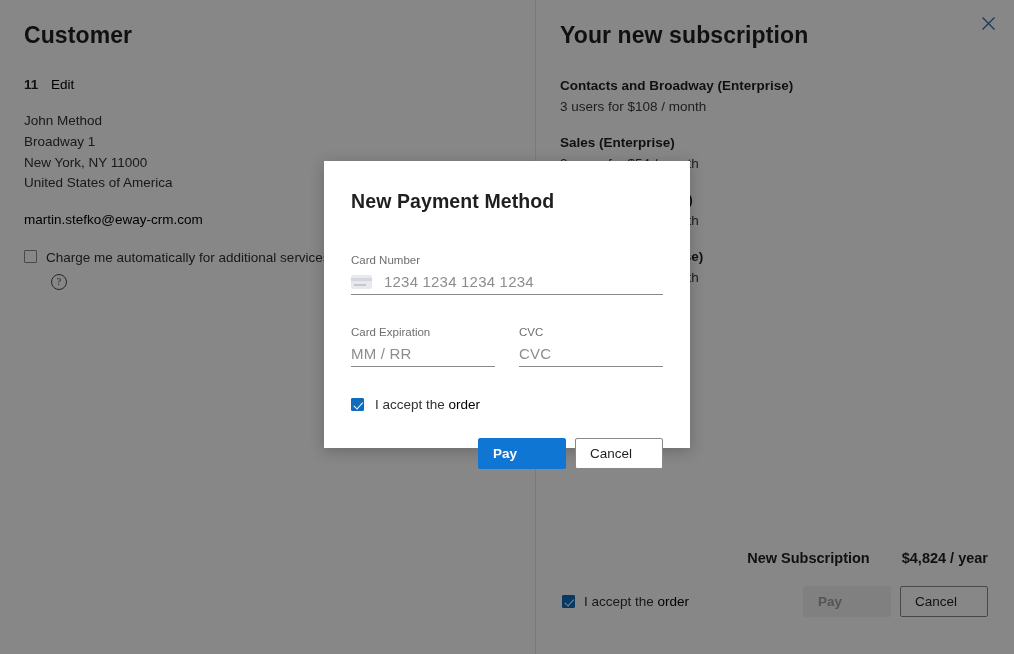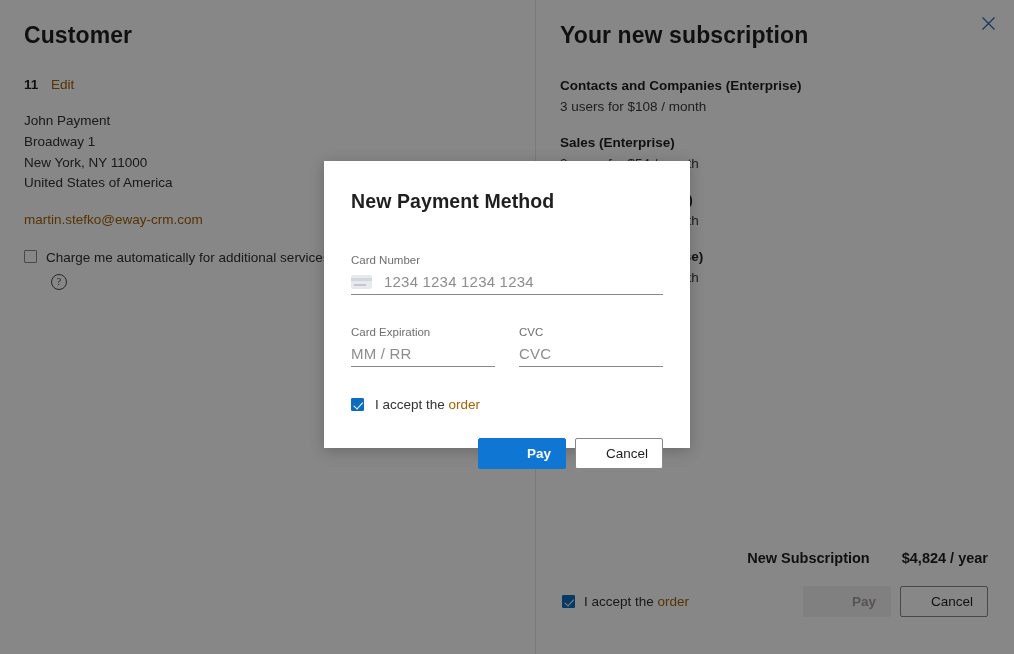--- a/index.html
+++ b/index.html
@@ -61,21 +61,21 @@
   .cust-id-row {
     font-size: 13.5px;
     margin-bottom: 18px;
     line-height: 1.3;
   }
   .cust-id-num {
     font-weight: 600;
     color: #1f1f1f;
   }
   .link {
-    color: #a16207;
+    color: #000000;
     text-decoration: none;
     cursor: pointer;
   }
 
   .addr-line {
     font-size: 13.5px;
     line-height: 20.7px;
     color: #323130;
   }
   .email-line {
@@ -202,21 +202,21 @@
   .btn {
     font-family: "Liberation Sans", sans-serif;
     font-size: 13.5px;
     min-width: 88px;
     height: 31px;
     box-sizing: border-box;
     border-radius: 2px;
     cursor: pointer;
     padding: 0 14px;
     line-height: 29px;
-    text-align: right;
+    text-align: left;
   }
   .btn-primary {
     background: #0f76d3;
     color: #ffffff;
     border: 1px solid #0f76d3;
     font-weight: 600;
   }
   .btn-secondary {
     background: #ffffff;
     color: #1f1f1f;
@@ -341,21 +341,21 @@
 
   <div class="panel-left">
     <h1 class="section-title">Customer</h1>
 
     <div class="cust-id-row">
       <span class="cust-id-num">11</span>
       <a class="link" style="margin-left:9px;">Edit</a>
     </div>
 
     <div>
-      <div class="addr-line">John Payment</div>
+      <div class="addr-line">John Method</div>
       <div class="addr-line">Broadway 1</div>
       <div class="addr-line">New York, NY 11000</div>
       <div class="addr-line">United States of America</div>
     </div>
 
     <div class="email-line">
       <a class="link">martin.stefko@eway-crm.com</a>
     </div>
 
     <div class="cb-row">
@@ -364,21 +364,21 @@
     </div>
   </div>
 
   <div class="panel-divider"></div>
 
   <div class="panel-right">
     <h1 class="section-title">Your new subscription</h1>
 
     <div>
       <div class="sub-item">
-        <div class="sub-item-name">Contacts and Companies (Enterprise)</div>
+        <div class="sub-item-name">Contacts and Broadway (Enterprise)</div>
         <div class="sub-item-detail">3 users for $108 / month</div>
       </div>
       <div class="sub-item">
         <div class="sub-item-name">Sales (Enterprise)</div>
         <div class="sub-item-detail">3 users for $54 / month</div>
       </div>
       <div class="sub-item">
         <div class="sub-item-name">Projects (Enterprise)</div>
         <div class="sub-item-detail">3 users for $54 / month</div>
       </div>

